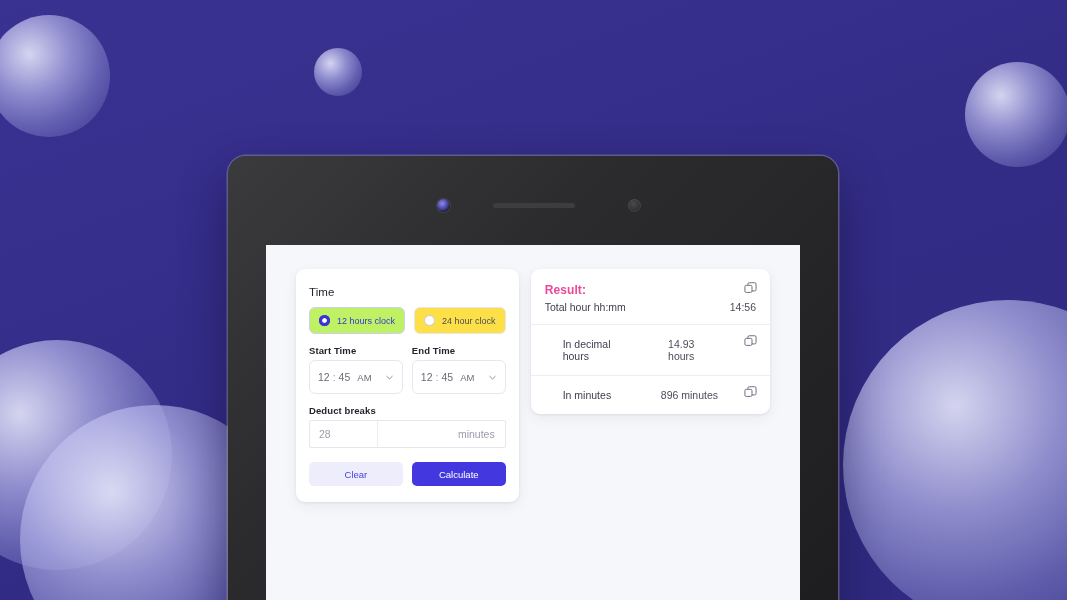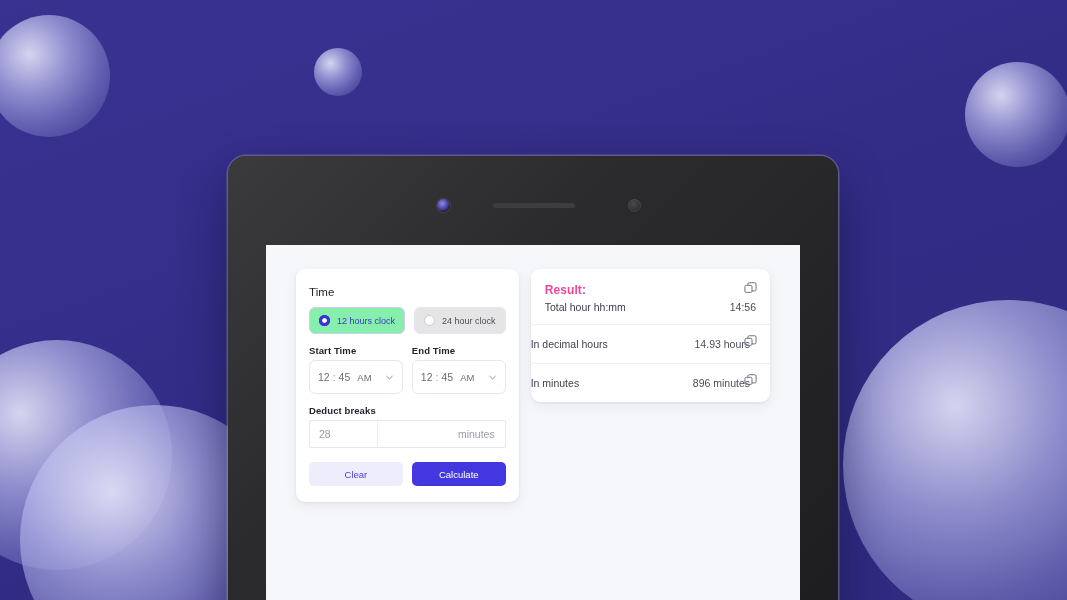--- a/index.html
+++ b/index.html
@@ -91,24 +91,24 @@
     font-size:9.5px; color:#23252e; font-weight:700; margin-bottom:4px; letter-spacing:.1px;
   }
 
   .radio-row { display:flex; gap:9px; margin-bottom:11px; }
   .radio-opt {
     flex:1; height:27px;
     display:flex; align-items:center; gap:7px;
     padding:0 9px;
     border-radius:6px;
     border:1px solid #E6E7EE;
-    background:#e5e5e5;
+    background:#fde047;
     cursor:pointer;
   }
-  .radio-opt.sel { background:#86efac; border-color:#CFCFF4; }
+  .radio-opt.sel { background:#bef264; border-color:#CFCFF4; }
   .radio-mark {
     width:11px; height:11px; border-radius:50%;
     border:1.4px solid #C9CAD6; background:#fff; flex:0 0 auto;
     position:relative;
   }
   .radio-opt.sel .radio-mark {
     border:3px solid #3C33D6; background:#fff;
     box-shadow:inset 0 0 0 1.5px #fff;
   }
   .radio-opt.sel .radio-mark::after {
@@ -156,21 +156,21 @@
   
   .res-top { padding:14px 14px 11px; position:relative; }
   .res-title { font-size:12px; font-weight:700; color:#ec4899; letter-spacing:.1px; margin-bottom:4px; }
   .res-line {
     display:flex; align-items:center; justify-content:space-between;
   }
   .res-key { font-size:10.5px; color:#3d3f4c; }
   .res-val { font-size:10.5px; color:#4b4d5a; }
   .res-row {
     border-top:1px solid #EDEEF3;
-    padding:13px 0;
+    padding:13px 32px;
     display:flex; align-items:center; justify-content:space-between;
     position:relative;
   }
   .res-row .res-val { margin-right:20px;margin-left:36px; }
   .copy-ico { width:13px; height:13px; cursor:pointer; flex:0 0 auto; }
   .copy-abs { position:absolute; }
   #copy-0 { top:13px; right:13px; }
   #copy-1 { top:10px; right:13px; }
   #copy-2 { top:10px; right:13px; }
 </style>

